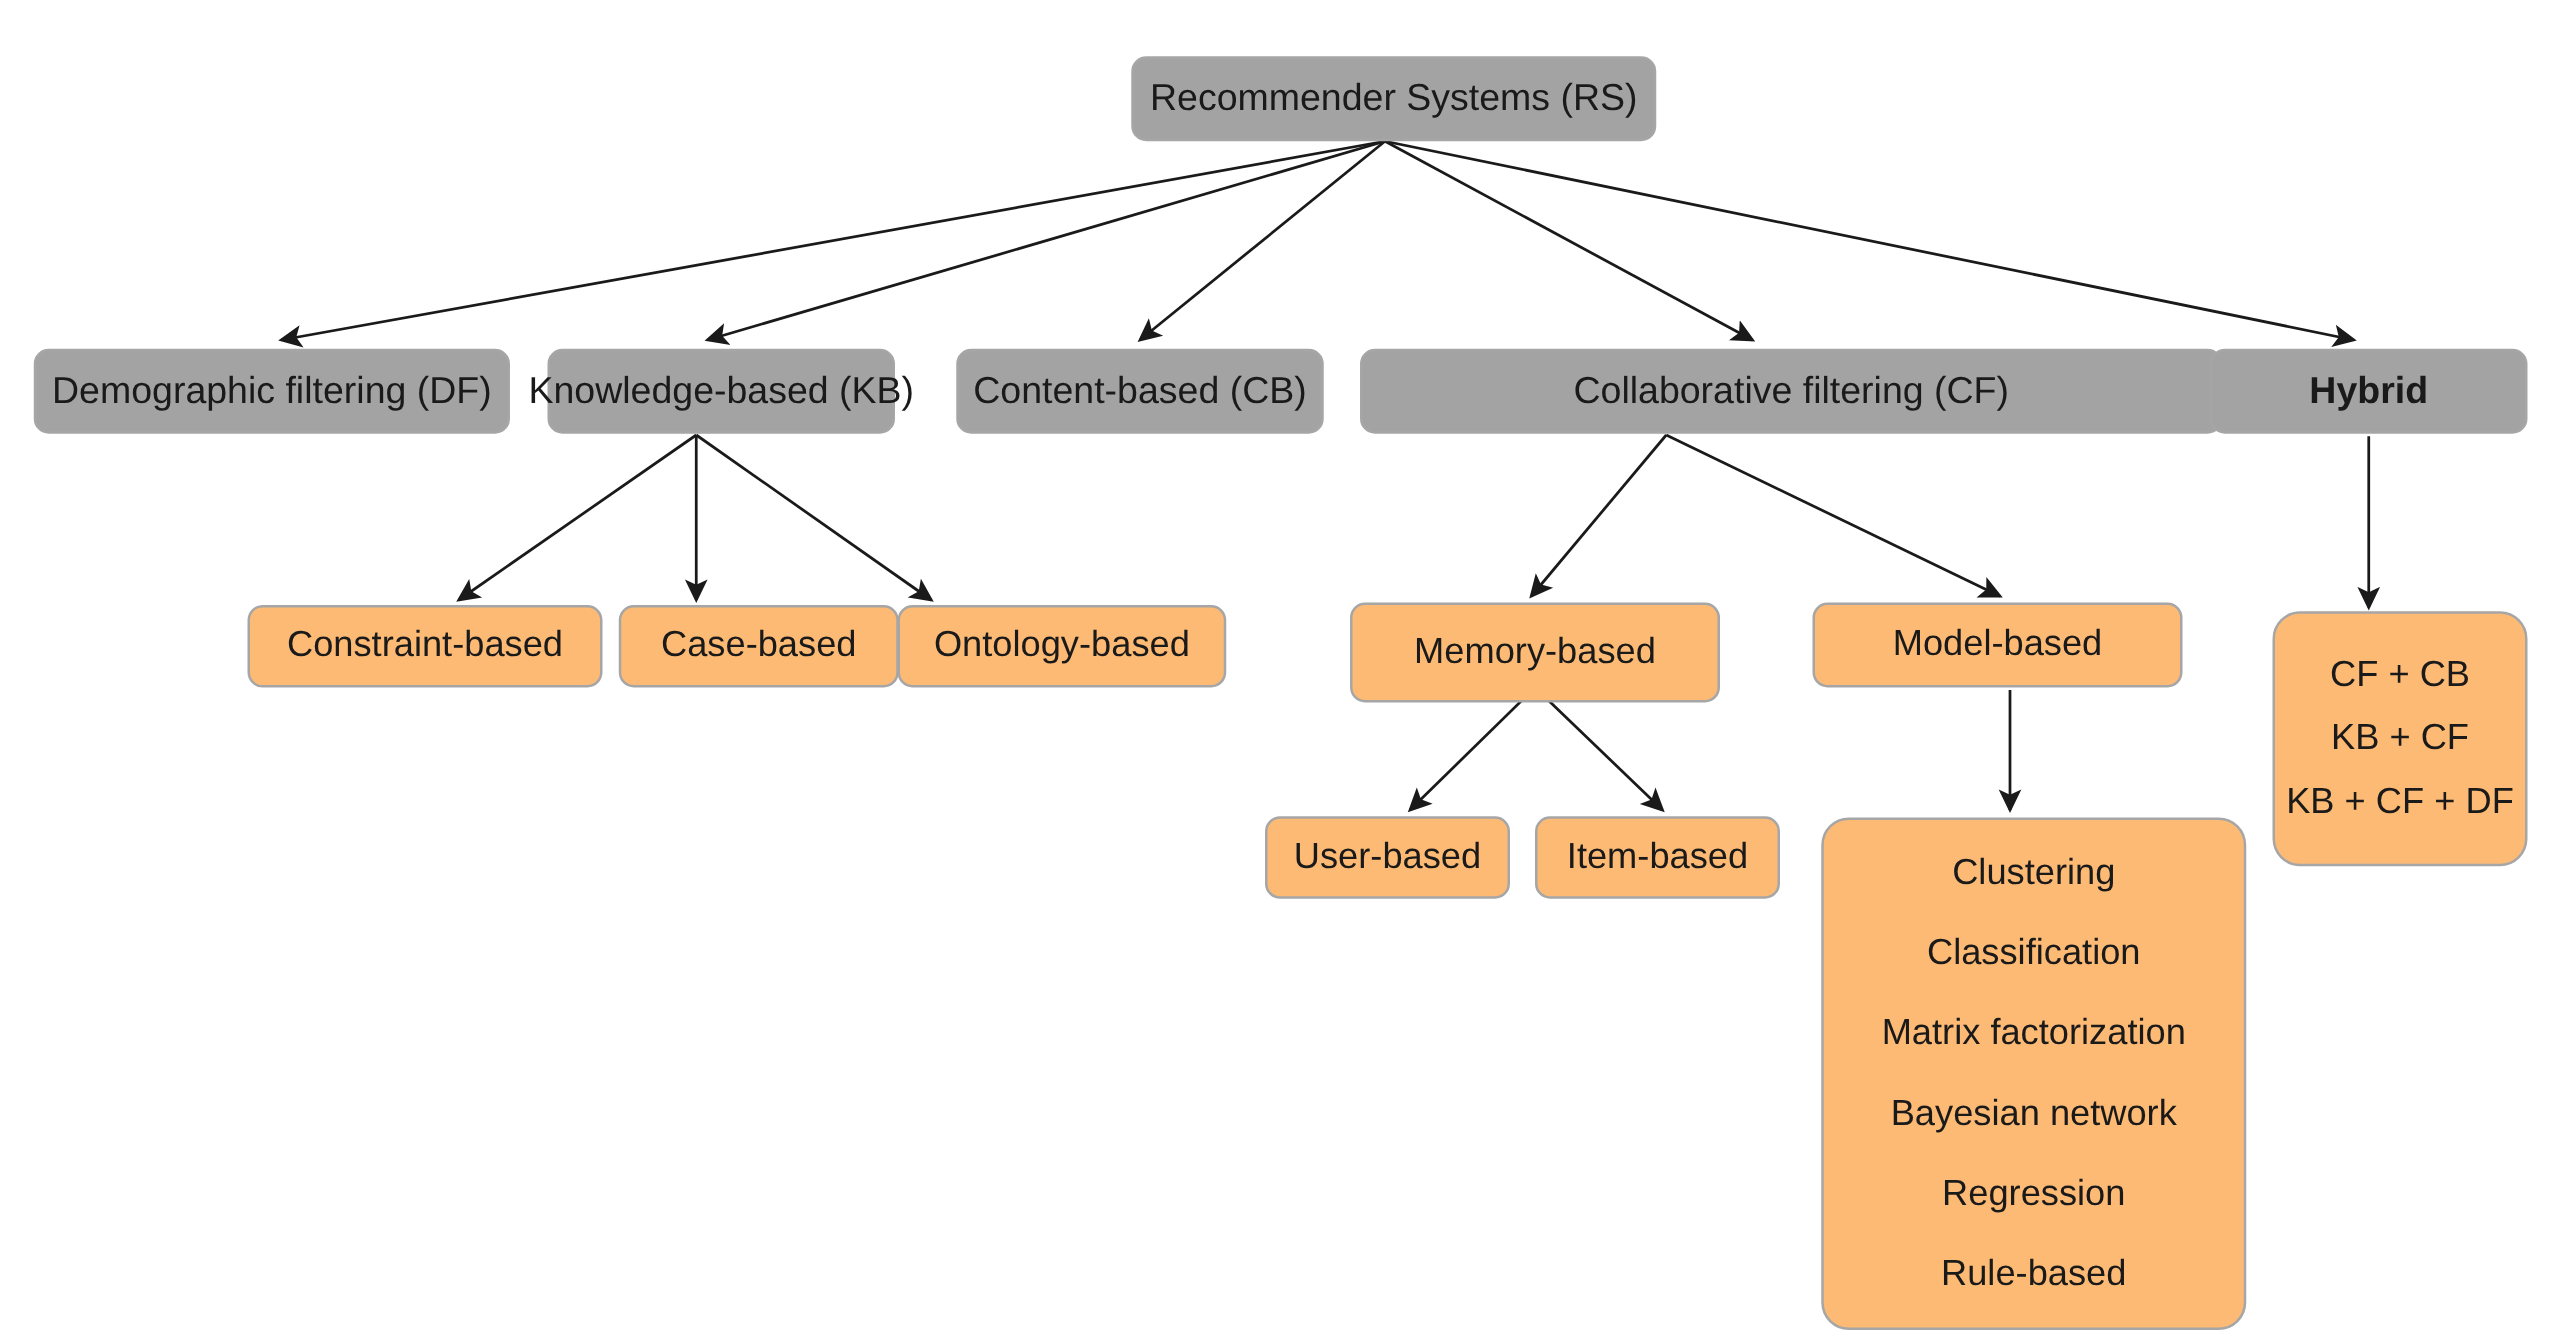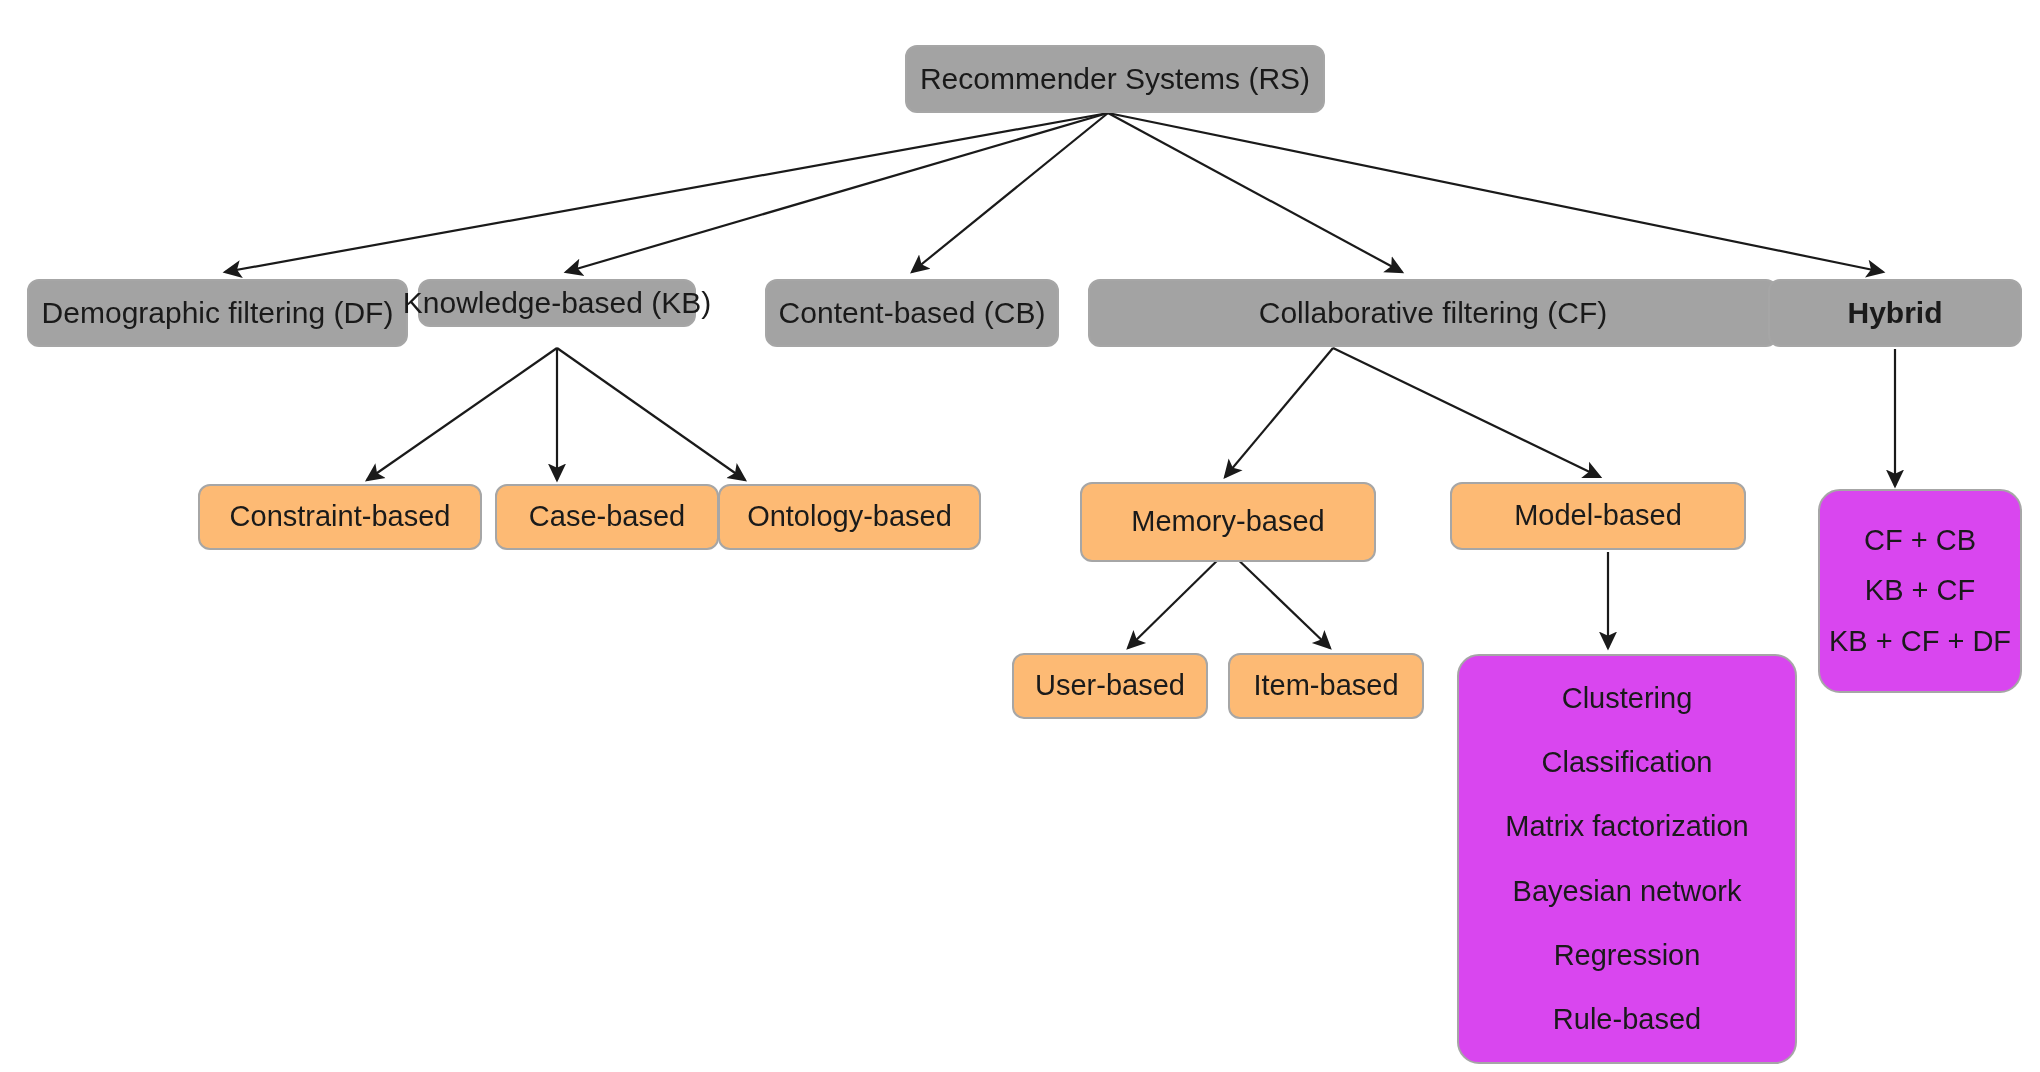--- a/index.html
+++ b/index.html
@@ -48,21 +48,21 @@
   }
   .list-node {
     position: absolute;
     box-sizing: border-box;
     display: flex;
     flex-direction: column;
     align-items: center;
     justify-content: space-around;
     border: 2px solid #a6a6a6;
     border-radius: 22px;
-    background: #d946ef;
+    background: #fdba74;
     color: #1a1a1a;
     text-align: center;
   }
   .list-item {
     display: block;
     white-space: nowrap;
   }
   .fs-root   { font-size: 30px; }
   .fs-l2     { font-size: 30px; }
   .fs-l3     { font-size: 29px; }
@@ -111,21 +111,21 @@
   </svg>
 
   <div class="node shaded fs-root" style="left:905px; top:45px; width:420px; height:68px;">
     <span class="node-label">Recommender Systems (RS)</span>
   </div>
 
   <div class="node shaded fs-l2" style="left:27px; top:279px; width:381px; height:68px;">
     <span class="node-label">Demographic filtering (DF)</span>
   </div>
 
-  <div class="node shaded fs-l2" style="left:418px; top:279px; width:278px; height:48px;align-items:center;">
+  <div class="node shaded fs-l2" style="left:438px; top:279px; width:278px; height:68px;align-items:center;">
     <span class="node-label">Knowledge-based (KB)</span>
   </div>
 
   <div class="node shaded fs-l2" style="left:765px; top:279px; width:294px; height:68px;">
     <span class="node-label">Content-based (CB)</span>
   </div>
 
   <div class="node shaded fs-l2" style="left:1088px; top:279px; width:690px; height:68px;">
     <span class="node-label">Collaborative filtering (CF)</span>
   </div>

